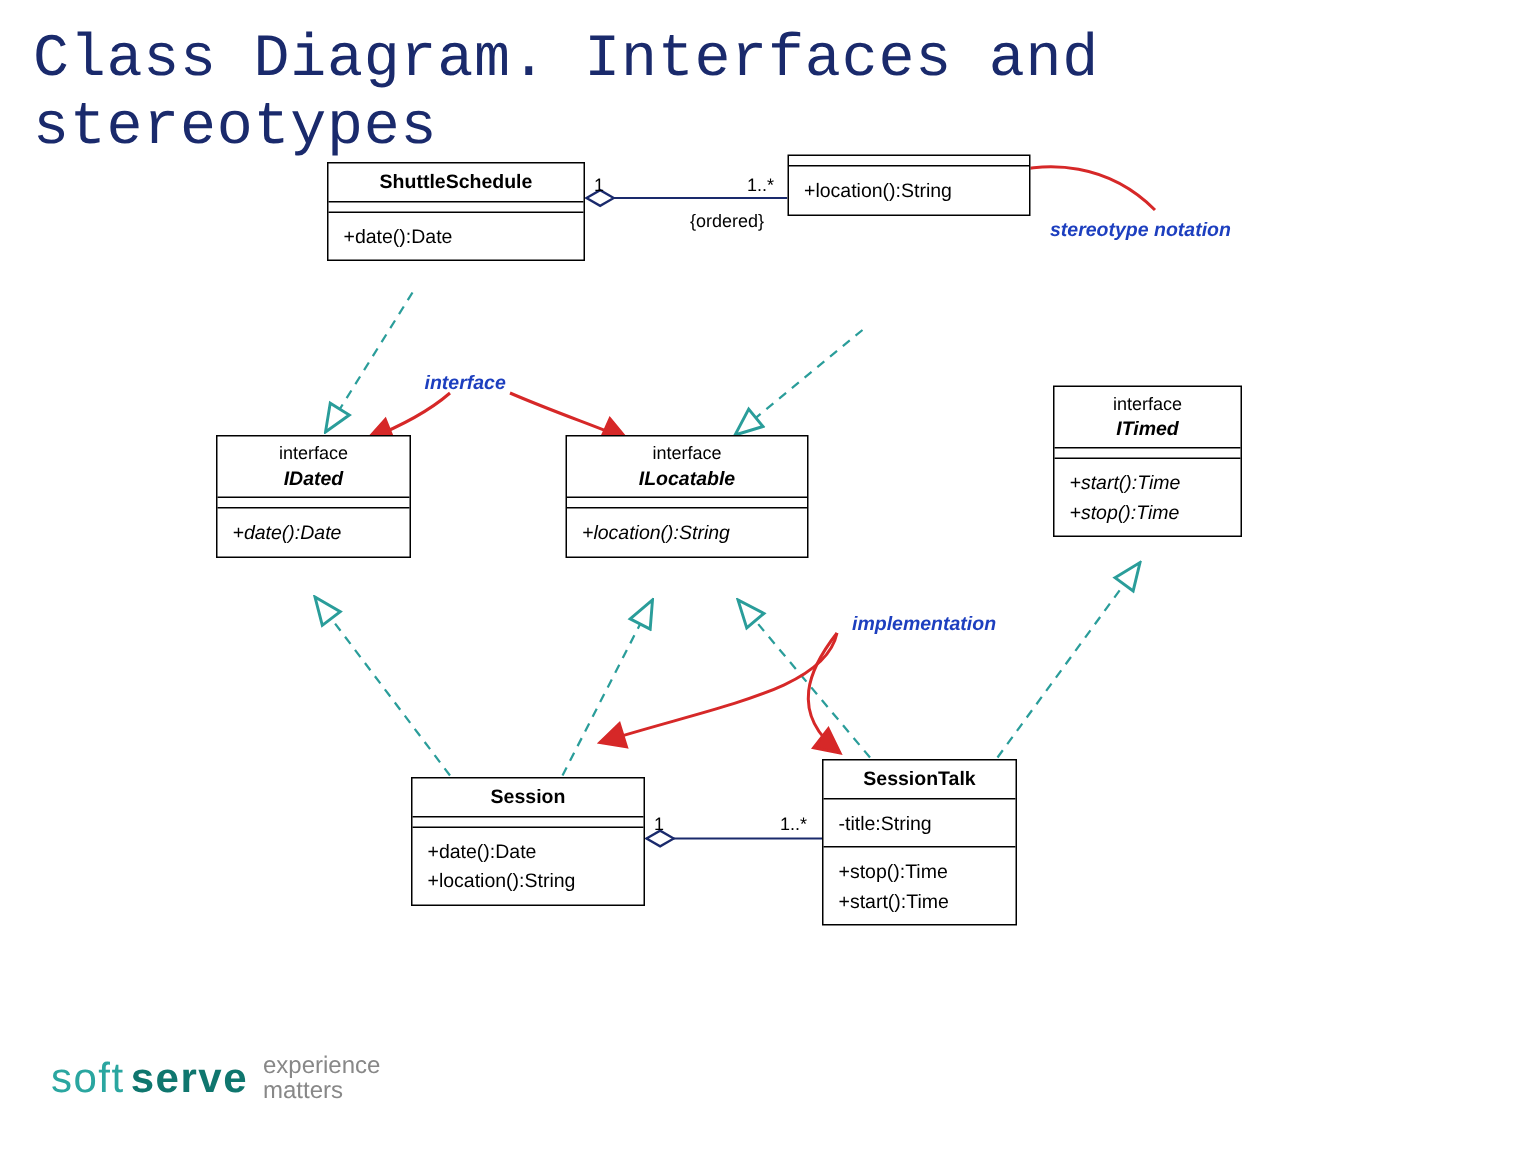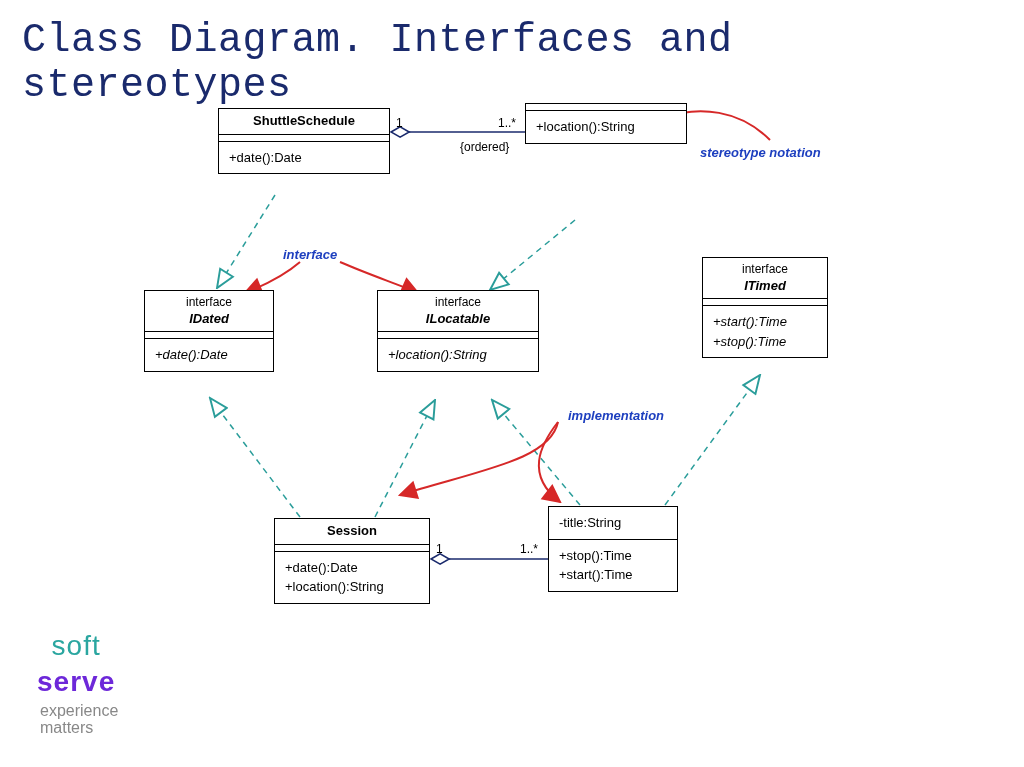--- a/index.html
+++ b/index.html
@@ -73,24 +73,23 @@
 
   svg { position: absolute; left:0; top:0; }
 
   .logo {
     position: absolute;
     left: 34px;
     bottom: 30px;
     display: flex;
     align-items: center;
     gap: 4px;
-    flex-direction: column;
   }
   .logo .soft { color:#2aa6a0; font-size:28px; font-weight:300; letter-spacing:1px; }
-  .logo .serve { color:#6d28d9; font-size:28px; font-weight:700; letter-spacing:1px; }
+  .logo .serve { color:#0f766e; font-size:28px; font-weight:700; letter-spacing:1px; }
   .logo .tag { color:#888; font-size:16px; line-height:1.1; margin-left:6px; }
 </style>
 </head>
 <body>
 
 <div class="slide-title">Class Diagram. Interfaces and stereotypes</div>
 
 <div class="canvas">
 
   <svg width="1024" height="767">
@@ -178,20 +177,21 @@
   <div class="uml" style="left:274px; top:518px; width:156px;">
     <div class="hdr"><span class="name">Session</span></div>
     <div class="sep"></div>
     <div class="body">
       <div>+date():Date</div>
       <div>+location():String</div>
     </div>
   </div>
 
   <div class="uml" style="left:548px; top:506px; width:130px;">
+    <div class="hdr"><span class="name">SessionTalk</span></div>
     <div class="body" style="border-bottom:1.5px solid #000;">-title:String</div>
     <div class="body">
       <div>+stop():Time</div>
       <div>+start():Time</div>
     </div>
   </div>
 
   <div class="assoc-label" style="left:396px; top:116px;">1</div>
   <div class="assoc-label" style="left:498px; top:116px;">1..*</div>
   <div class="assoc-label" style="left:460px; top:140px;">{ordered}</div>

